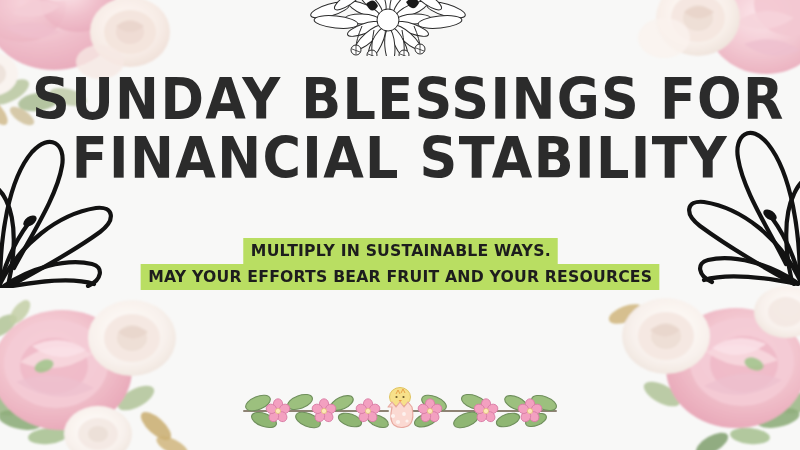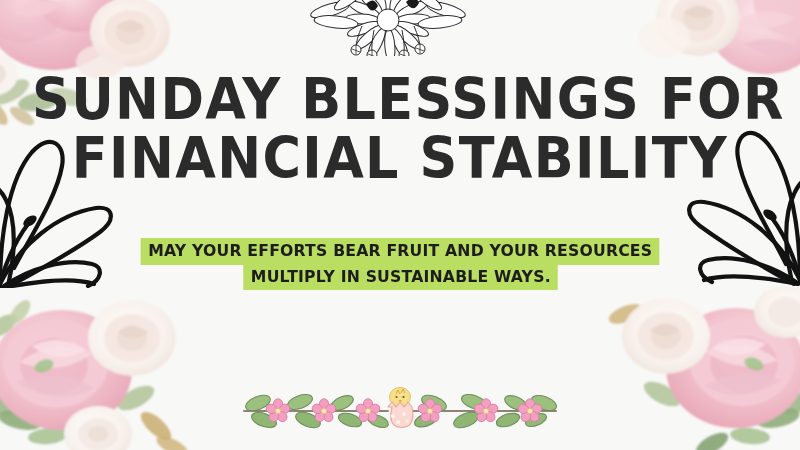--- a/index.html
+++ b/index.html
@@ -261,24 +261,24 @@
     </g>
   </svg>
 
   <div class="headline-block">
     <span class="headline-line l1">SUNDAY BLESSINGS FOR</span>
     <span class="headline-line l2">FINANCIAL STABILITY</span>
   </div>
 
   <div class="subtitle-block">
     <div class="sub-row">
-      <span class="sub-line">MAY YOUR EFFORTS BEAR FRUIT AND YOUR RESOURCES</span>
+      <span class="sub-line">MULTIPLY IN SUSTAINABLE WAYS.</span>
     </div>
     <div class="sub-row">
-      <span class="sub-line">MULTIPLY IN SUSTAINABLE WAYS.</span>
+      <span class="sub-line">MAY YOUR EFFORTS BEAR FRUIT AND YOUR RESOURCES</span>
     </div>
   </div>
 
   <svg class="deco" style="left:-14px; bottom:-26px; width:210px; height:190px; z-index:2;" viewBox="0 0 210 190">
     <defs>
       <radialGradient id="blrA" cx="42%" cy="38%" r="72%">
         <stop offset="0%" stop-color="#fce2e7"></stop>
         <stop offset="50%" stop-color="#f2c3cd"></stop>
         <stop offset="100%" stop-color="#e6a2b4"></stop>
       </radialGradient>

